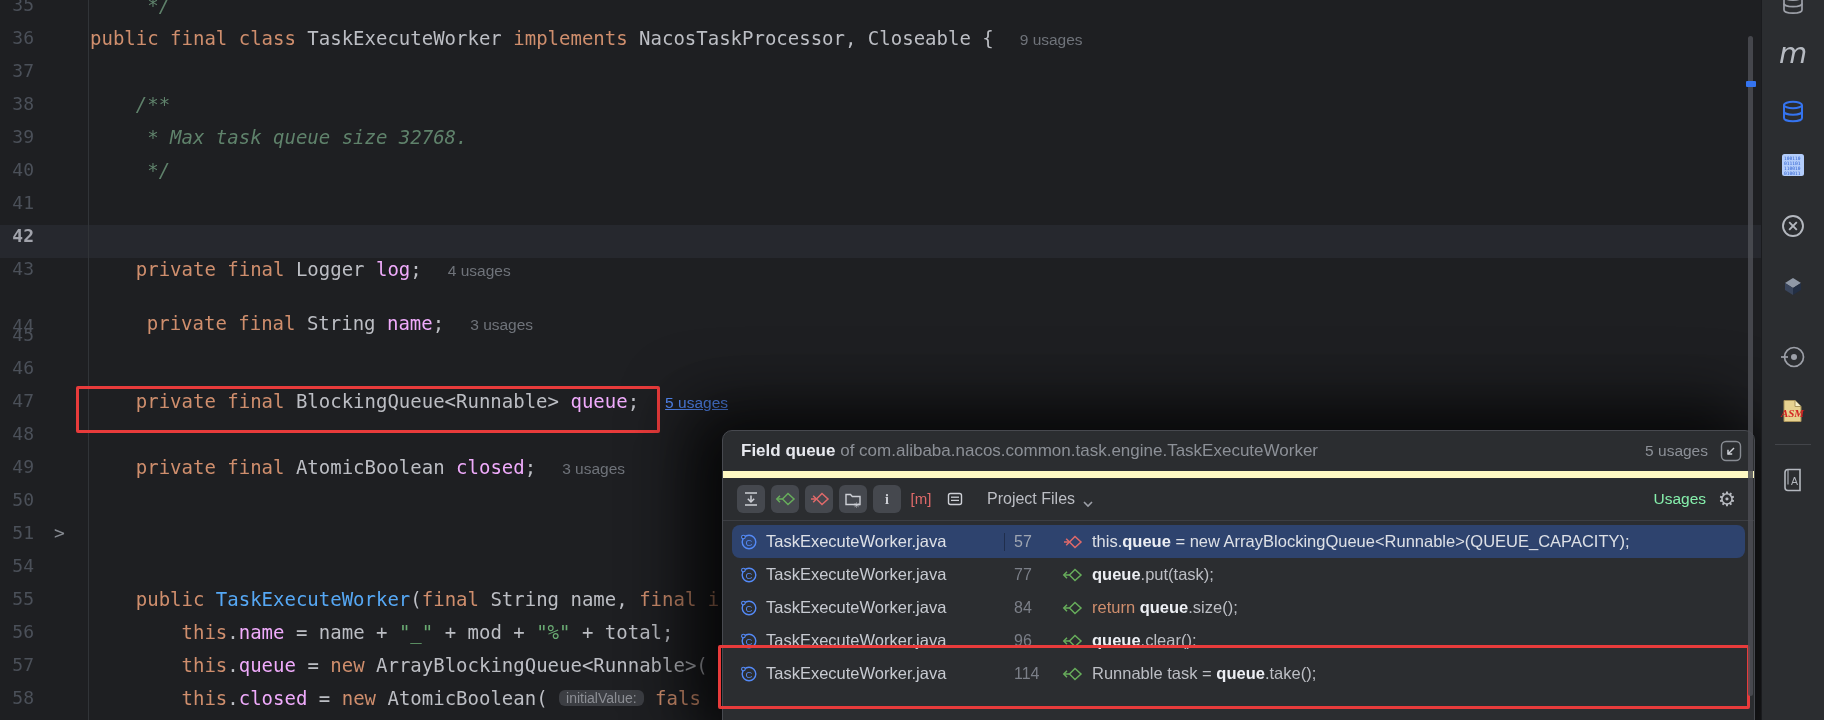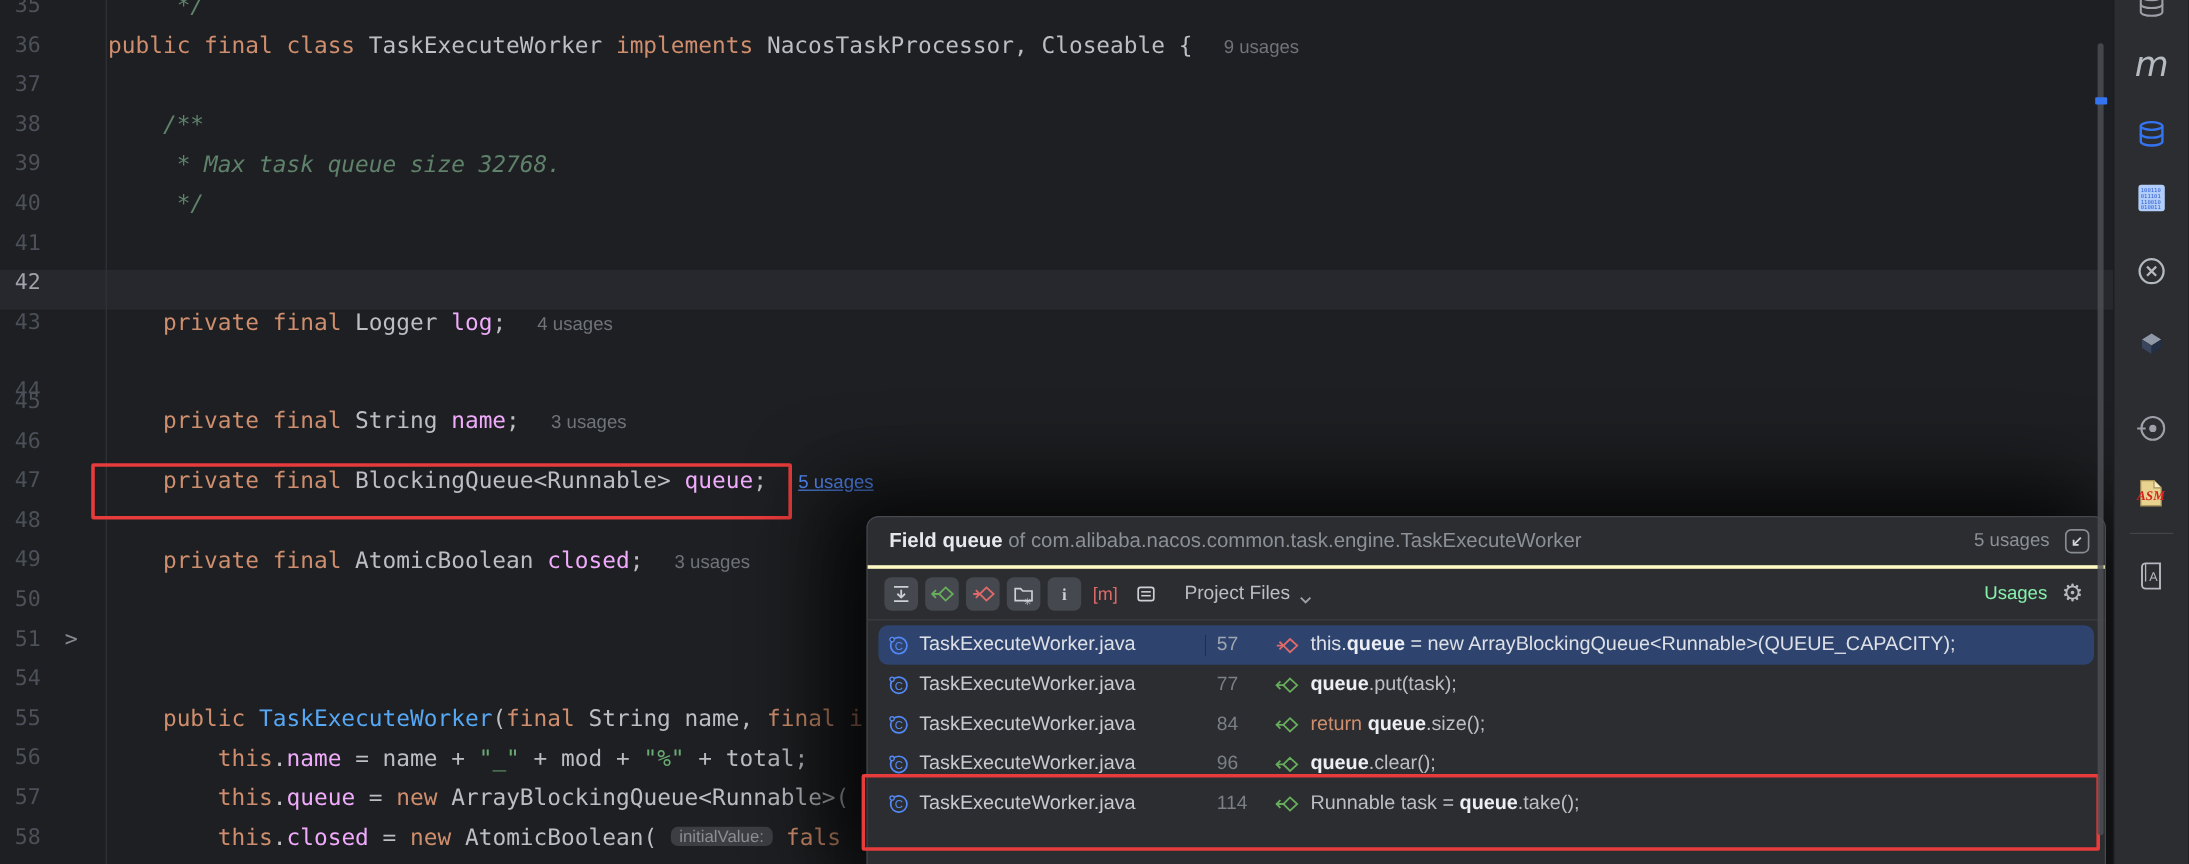--- a/index.html
+++ b/index.html
@@ -29,21 +29,21 @@
   
   .ann-rect{position:absolute;border:3px solid #e83b3b;border-radius:2px;pointer-events:none;}
   #rect-field{left:76px;top:386px;width:578px;height:41px;z-index:6;}
   #rect-usage{left:718px;top:645px;width:1026px;height:58px;z-index:25;}
 
   
   #popup{position:absolute;left:722px;top:430px;width:1031px;height:300px;background:#2b2d30;
          border:1px solid #47494f;border-radius:10px;z-index:10;
          box-shadow:0 14px 60px 18px rgba(0,0,0,.55),-28px -22px 60px 10px rgba(0,0,0,.5);}
   .popup-header{height:40px;display:flex;align-items:center;padding:0 12px 0 18px;
-                border-bottom:3px solid #fef9c3;}
+                border-bottom:7px solid #fef9c3;}
   .ph-title{font-size:17px;font-weight:bold;color:#e6e8ee;white-space:pre;}
   .ph-sub{font-size:17px;color:#8c9097;white-space:pre;}
   .ph-count{margin-left:auto;font-size:15.5px;color:#8c9097;padding-right:12px;}
   .icon-btn{display:flex;align-items:center;justify-content:center;cursor:pointer;}
   .popup-toolbar{height:42px;display:flex;align-items:center;gap:6px;padding:0 14px;
                  border-bottom:1px solid #3c3e43;}
   .tb-btn{width:28px;height:28px;display:flex;align-items:center;justify-content:center;
           border-radius:6px;cursor:pointer;}
   .tb-btn.toggled{background:#45484e;}
   .tb-scope{margin-left:12px;display:flex;align-items:flex-end;gap:7px;cursor:pointer;}
@@ -86,21 +86,21 @@
     </div>
   <div class="gutter-divider"></div>
   <div id="gutter-layer">
       <div class="gutter-num" style="top: -6px;">35</div>
       <div class="gutter-num" style="top: 27px;">36</div>
       <div class="gutter-num" style="top: 60px;">37</div>
       <div class="gutter-num" style="top: 93px;">38</div>
       <div class="gutter-num" style="top: 126px;">39</div>
       <div class="gutter-num" style="top: 159px;">40</div>
       <div class="gutter-num" style="top: 192px;">41</div>
-      <div class="gutter-num cur" style="top: 225px;">42</div>
+      <div class="gutter-num cur" style="top: 225px; font-weight: bold;">42</div>
       <div class="gutter-num" style="top: 258px;">43</div>
       <div class="gutter-num" style="top: 291px; margin-top: 24px;">44</div>
       <div class="gutter-num" style="top: 324px;">45</div>
       <div class="gutter-num" style="top: 357px;">46</div>
       <div class="gutter-num" style="top: 390px;">47</div>
       <div class="gutter-num" style="top: 423px;">48</div>
       <div class="gutter-num" style="top: 456px;">49</div>
       <div class="gutter-num" style="top: 489px;">50</div>
       <div class="gutter-num" style="top: 522px;">51</div>
       <div class="fold-marker" style="top: 522px;">&gt;</div>
@@ -113,21 +113,21 @@
   <div id="code-layer">
       <div class="code-line" style="top: -6px;"><span class="tk-cm">     */</span></div>
       <div class="code-line" style="top: 27px;"><span class="tk-kw">public final class </span><span class="tk-pl">TaskExecuteWorker </span><span class="tk-kw">implements </span><span class="tk-pl">NacosTaskProcessor, Closeable {</span><span class="usage-hint">9 usages</span></div>
       <div class="code-line" style="top: 60px;"></div>
       <div class="code-line" style="top: 93px;"><span class="tk-cm">    /**</span></div>
       <div class="code-line" style="top: 126px;"><span class="tk-cm">     * Max task queue size 32768.</span></div>
       <div class="code-line" style="top: 159px;"><span class="tk-cm">     */</span></div>
       <div class="code-line" style="top: 225px;"></div>
       <div class="code-line" style="top: 258px;"><span class="tk-kw">    private final </span><span class="tk-pl">Logger </span><span class="tk-fi">log</span><span class="tk-pl">;</span><span class="usage-hint">4 usages</span></div>
       <div class="code-line" style="top: 291px;"></div>
-      <div class="code-line" style="top: 340px;"><span class="tk-kw">    private final </span><span class="tk-pl">String </span><span class="tk-fi">name</span><span class="tk-pl">;</span><span class="usage-hint">3 usages</span></div>
+      <div class="code-line" style="top: 312px; padding-left: 11px;"><span class="tk-kw">    private final </span><span class="tk-pl">String </span><span class="tk-fi">name</span><span class="tk-pl">;</span><span class="usage-hint">3 usages</span></div>
       <div class="code-line" style="top: 357px;"></div>
       <div class="code-line" style="top: 390px;"><span class="tk-kw">    private final </span><span class="tk-pl">BlockingQueue&lt;Runnable&gt; </span><span class="tk-fi">queue</span><span class="tk-pl">;</span><span class="usage-link" style="color: rgb(84, 138, 247);">5 usages</span></div>
       <div class="code-line" style="top: 423px;"></div>
       <div class="code-line" style="top: 456px;"><span class="tk-kw">    private final </span><span class="tk-pl">AtomicBoolean </span><span class="tk-fi">closed</span><span class="tk-pl">;</span><span class="usage-hint">3 usages</span></div>
       <div class="code-line" style="top: 489px;"></div>
       <div class="code-line" style="top: 555px;"></div>
       <div class="code-line" style="top: 588px;"><span class="tk-kw">    public </span><span class="tk-de">TaskExecuteWorker</span><span class="tk-pl">(</span><span class="tk-kw">final </span><span class="tk-pl">String name, </span><span class="tk-kw">final i</span></div>
       <div class="code-line" style="top: 621px;"><span class="tk-kw">        this</span><span class="tk-pl">.</span><span class="tk-fi">name</span><span class="tk-pl"> = name + </span><span class="tk-st">"_"</span><span class="tk-pl"> + mod + </span><span class="tk-st">"%"</span><span class="tk-pl"> + total;</span></div>
       <div class="code-line" style="top: 654px;"><span class="tk-kw">        this</span><span class="tk-pl">.</span><span class="tk-fi">queue</span><span class="tk-pl"> = </span><span class="tk-kw">new </span><span class="tk-pl">ArrayBlockingQueue&lt;Runnable&gt;(</span></div>
       <div class="code-line" style="top: 687px;"><span class="tk-kw">        this</span><span class="tk-pl">.</span><span class="tk-fi">closed</span><span class="tk-pl"> = </span><span class="tk-kw">new </span><span class="tk-pl">AtomicBoolean( </span><span class="tk-in">initialValue:</span><span class="tk-pl"> </span><span class="tk-kw">fals</span></div>

